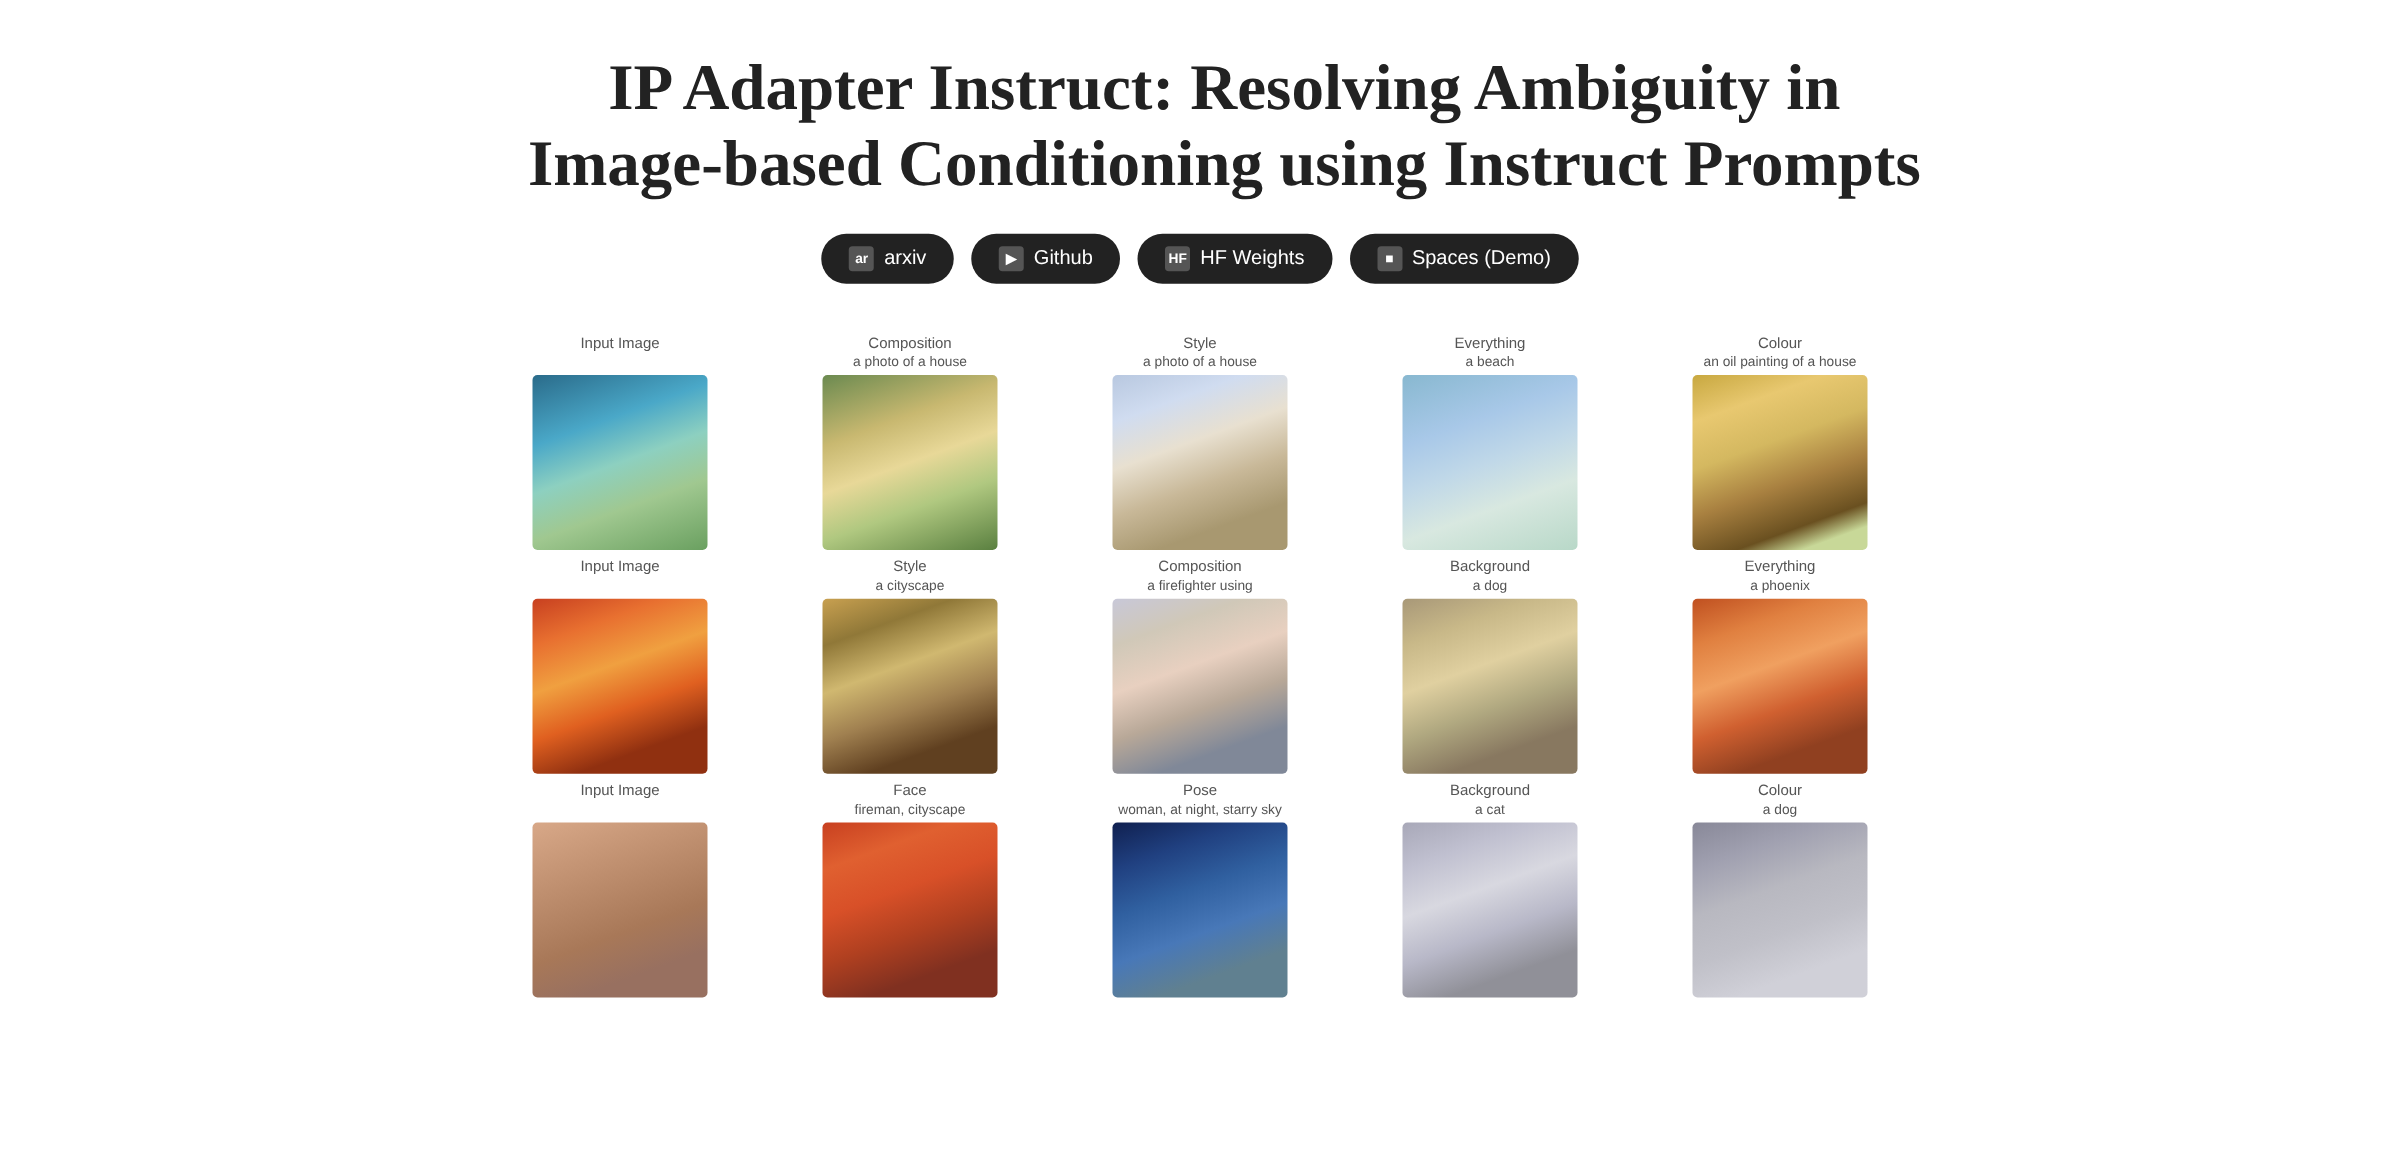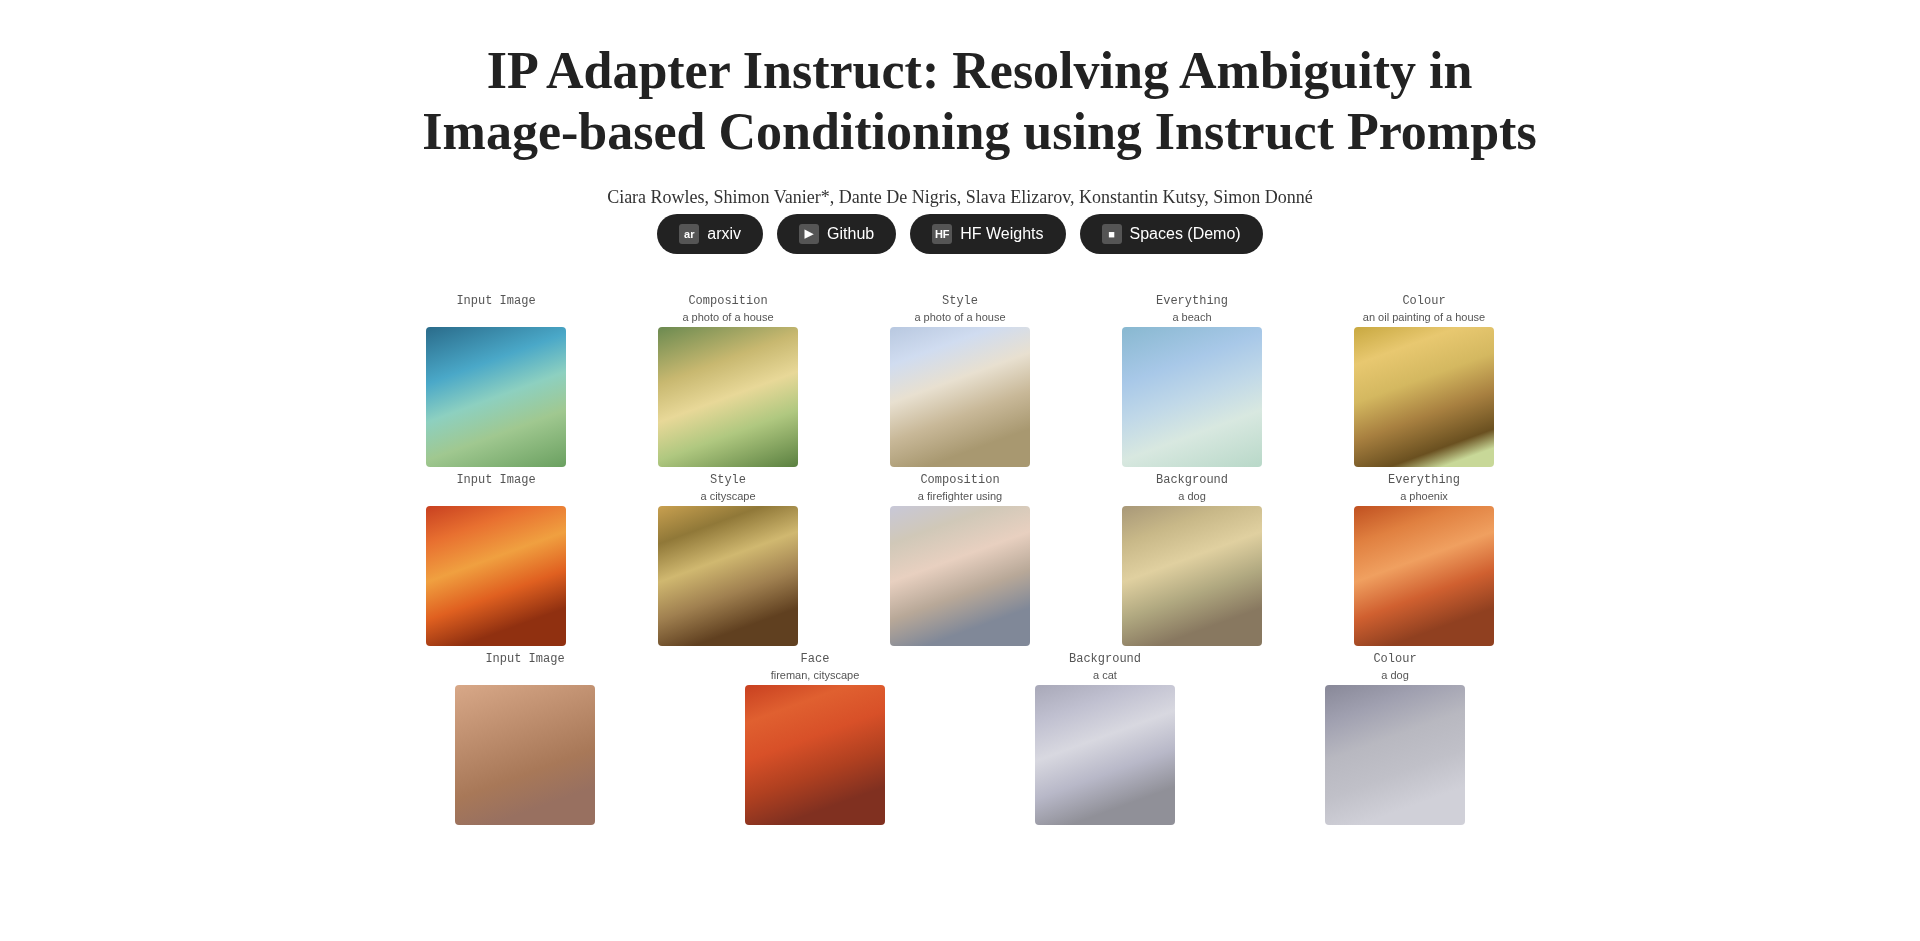--- a/index.html
+++ b/index.html
@@ -86,21 +86,21 @@
       display: flex;
       flex-direction: column;
       align-items: center;
       padding: 0 4px;
     }
     .col-header {
       font-size: 12px;
       color: #555;
       text-align: center;
       margin-bottom: 3px;
-      font-family: Liberation Mono, monospace;
+      font-family: Liberation Sans, sans-serif;
       font-weight: normal;
     }
     .col-subheader {
       font-size: 11px;
       color: #555;
       text-align: right;
       margin-bottom: 4px;
       font-family: Arial, sans-serif;
     }
     .img-placeholder {
@@ -130,21 +130,20 @@
     .img-r3c3 { background: linear-gradient(160deg, #102050 0%, #204080 20%, #3060a0 40%, #4878b8 60%, #608090 80%); }
     .img-r3c4 { background: linear-gradient(160deg, #a8a8b8 0%, #c0c0d0 20%, #d8d8e0 40%, #b8b8c8 60%, #909098 80%); }
     .img-r3c5 { background: linear-gradient(160deg, #888898 0%, #a0a0b0 20%, #b8b8c0 40%, #c0c0c8 60%, #d0d0d8 80%); }
   </style>
 </head>
 <body>
 
 <div class="page-wrapper">
   <div class="title-section">
     <h1 class="main-title">IP Adapter Instruct: Resolving Ambiguity in Image-based Conditioning using Instruct Prompts</h1>
-    <p class="authors">Ciara Rowles, Shimon Vanier*, Dante De Nigris, Slava Elizarov, Konstantin Kutsy, Simon Donné</p>
 
     <div class="buttons-row">
       <button class="pill-btn">
         <span class="btn-icon">ar</span>
         <span>arxiv</span>
       </button>
       <button class="pill-btn">
         <span class="btn-icon">▶</span>
         <span>Github</span>
       </button>
@@ -221,20 +220,25 @@
         <span class="col-header">Input Image</span>
         <span class="col-subheader">&nbsp;</span>
         <div class="img-placeholder img-r3c1"></div>
       </div>
       <div class="grid-col">
         <span class="col-header">Face</span>
         <span class="col-subheader">fireman, cityscape</span>
         <div class="img-placeholder img-r3c2"></div>
       </div>
       <div class="grid-col">
+        <span class="col-header">Pose</span>
+        <span class="col-subheader">woman, at night, starry sky</span>
+        <div class="img-placeholder img-r3c3"></div>
+      </div>
+      <div class="grid-col">
         <span class="col-header">Background</span>
         <span class="col-subheader">a cat</span>
         <div class="img-placeholder img-r3c4"></div>
       </div>
       <div class="grid-col">
         <span class="col-header">Colour</span>
         <span class="col-subheader">a dog</span>
         <div class="img-placeholder img-r3c5"></div>
       </div>
     </div>

